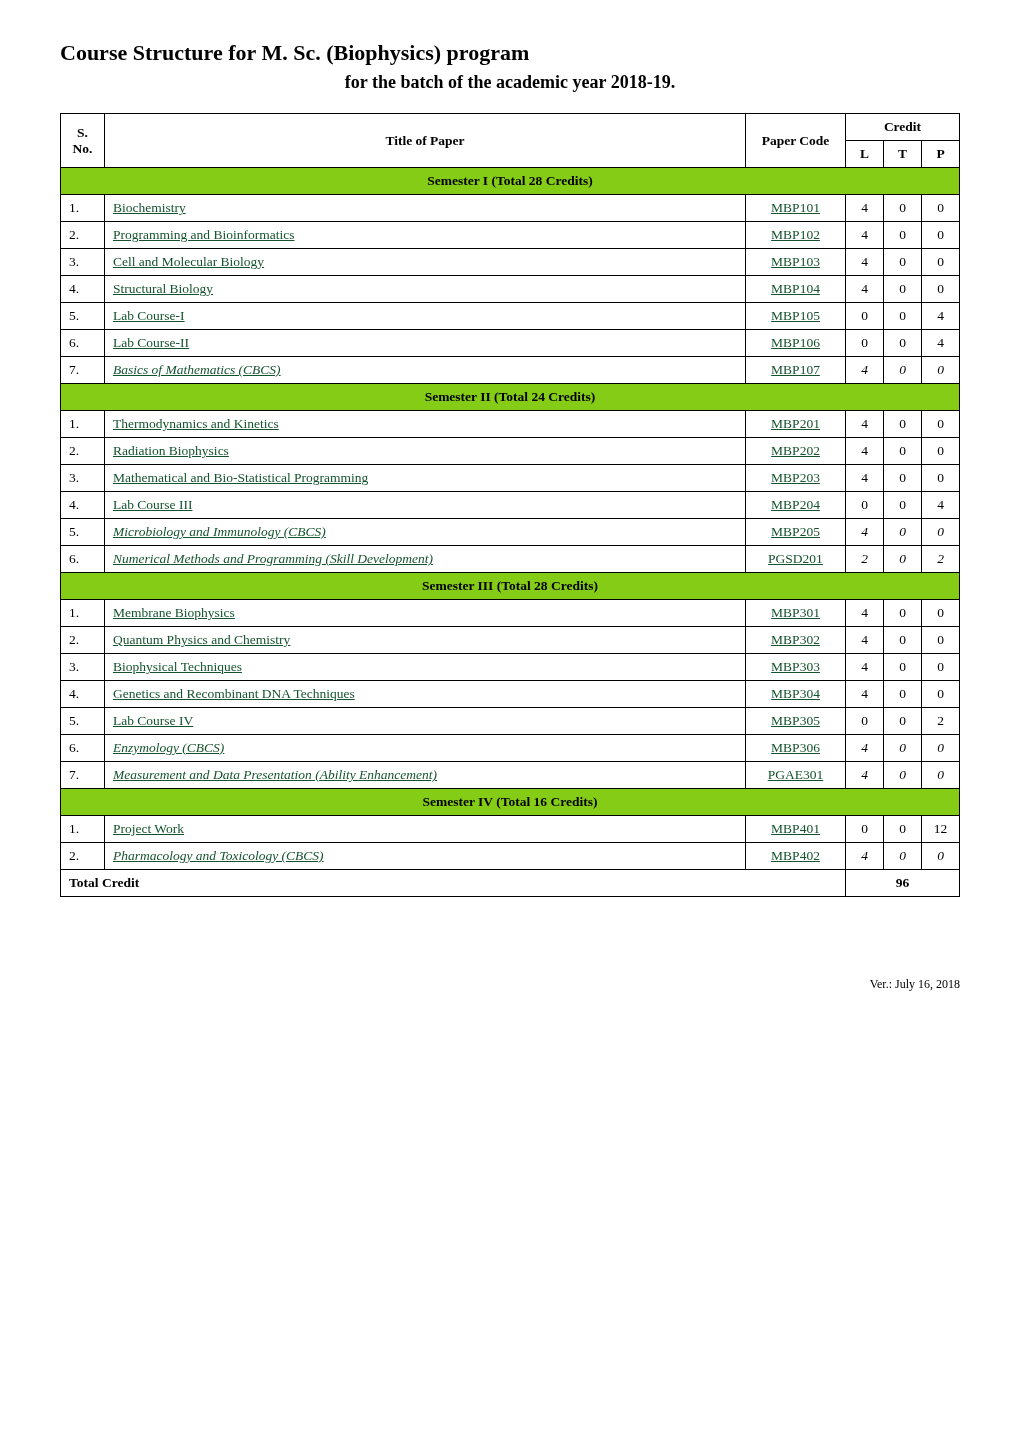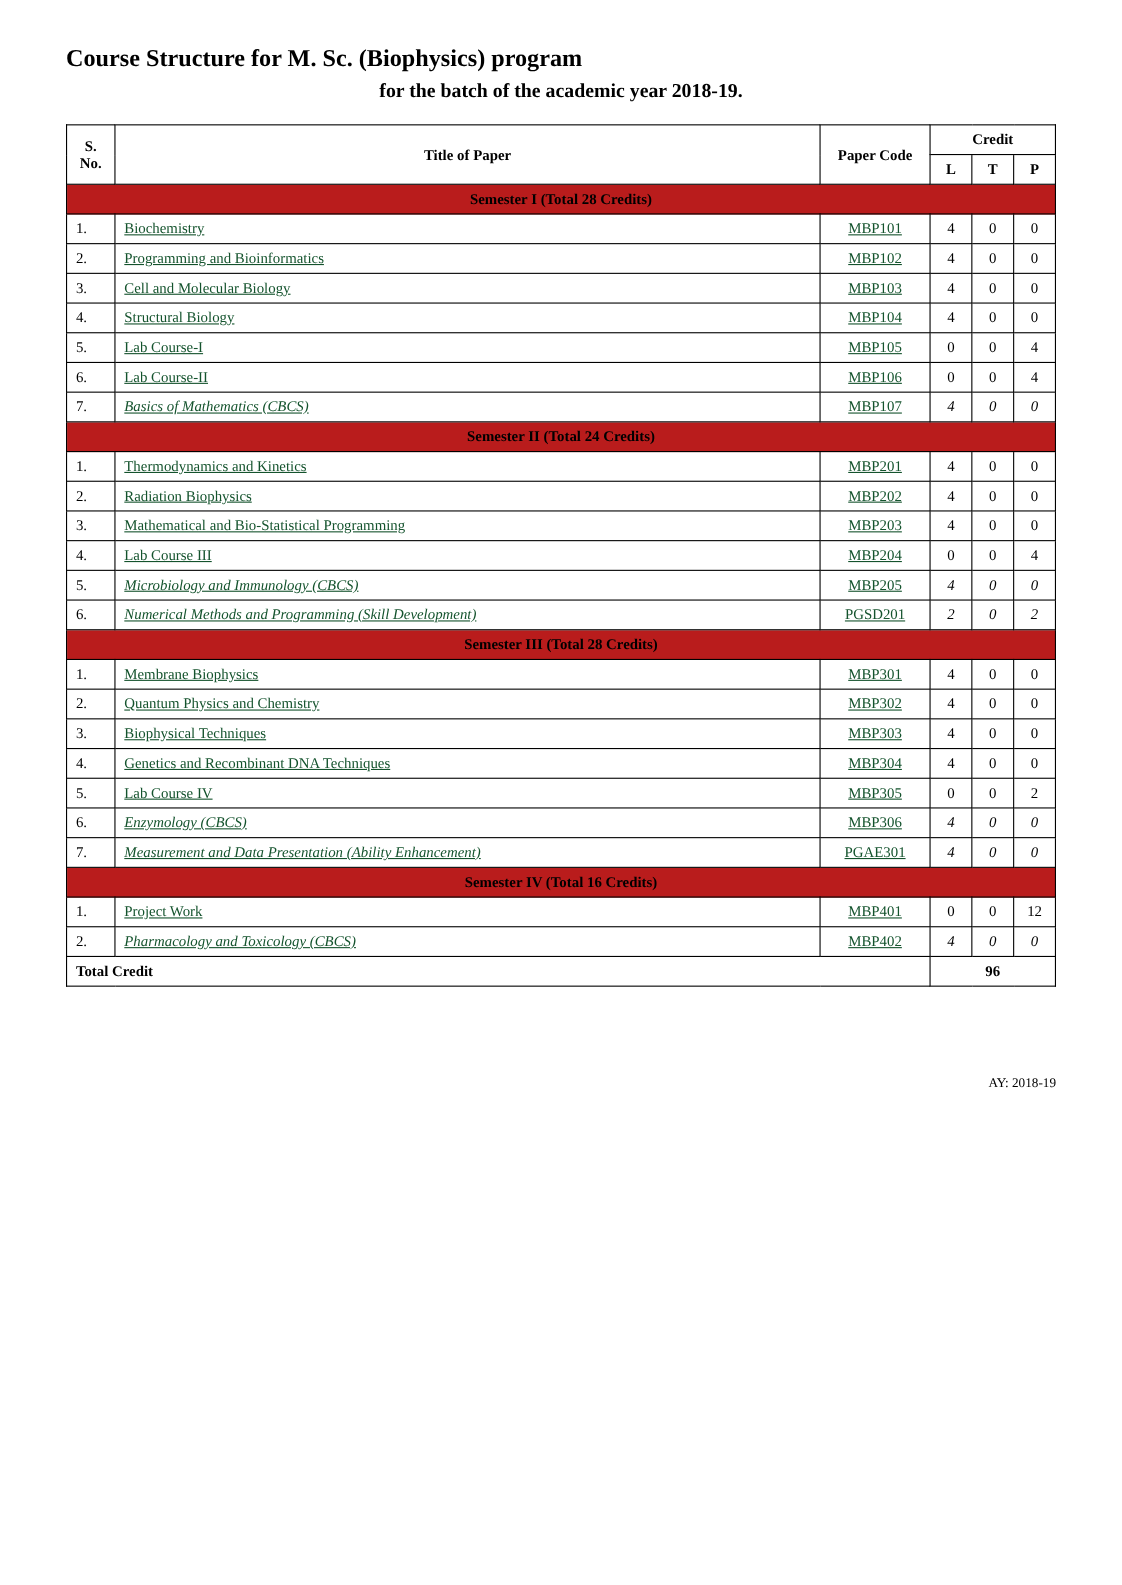--- a/index.html
+++ b/index.html
@@ -48,21 +48,21 @@
       text-align: center;
       width: 100px;
     }
     td.credit {
       text-align: center;
       width: 38px;
     }
     .section-header td {
       text-align: center;
       font-weight: bold;
-      background: #b91c1c;
+      background: #84cc16;
     }
     a {
       color: #14532d;
       text-decoration: underline;
     }
     .italic-link {
       font-style: italic;
     }
     .total-credit-row td {
       font-weight: bold;
@@ -283,14 +283,14 @@
         <td class="credit"><em>0</em></td>
       </tr>
       <tr class="total-credit-row">
         <td colspan="3">Total Credit</td>
         <td colspan="3" style="text-align: center;">96</td>
       </tr>
     </tbody>
 </table>
 
 <div class="version">
-  <div>AY: 2018-19</div>
+  <div>Ver.: July 16, 2018</div>
 </div>
 
 </body></html>

